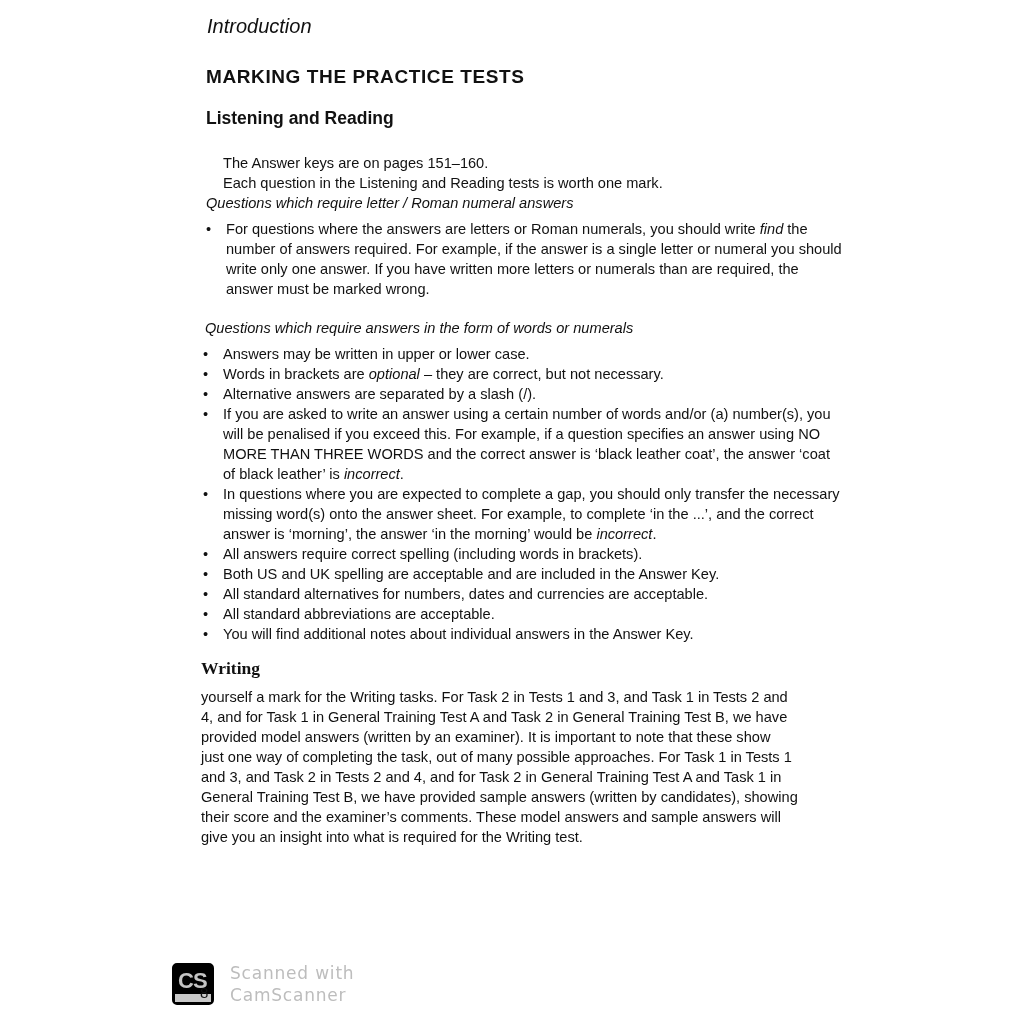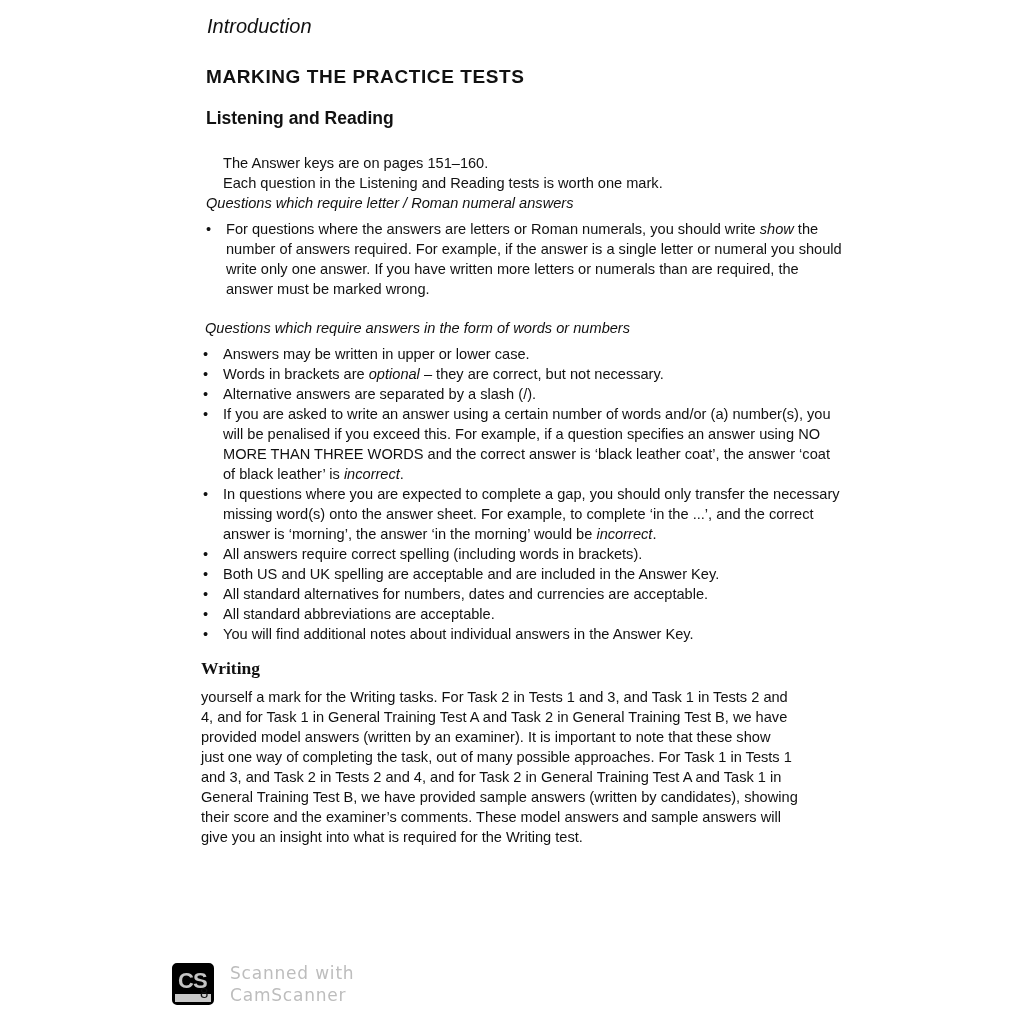--- a/index.html
+++ b/index.html
@@ -143,24 +143,24 @@
   <h1 class="title">MARKING THE PRACTICE TESTS</h1>
 
   <h2 class="h2" style="left:206px; top:108px;">Listening and Reading</h2>
 
   <p class="para" style="left:206px; top:136px;">The Answer keys are on pages 151–160.</p>
   <p class="para" style="left:206px; top:156px;">Each question in the Listening and Reading tests is worth one mark.</p>
 
   <p class="sub" style="left:206px; top:195px;">Questions which require letter / Roman numeral answers</p>
 
   <ul class="bullets" style="left:204px; top:219px; width:640px;">
-    <li><span>For questions where the answers are letters or Roman numerals, you should write </span><i>show</i><span> the number of answers required. For example, if the answer is a single letter or numeral you should write only one answer. If you have written more letters or numerals than are required, the answer must be marked wrong.</span></li>
+    <li><span>For questions where the answers are letters or Roman numerals, you should write </span><i>find</i><span> the number of answers required. For example, if the answer is a single letter or numeral you should write only one answer. If you have written more letters or numerals than are required, the answer must be marked wrong.</span></li>
   </ul>
 
-  <p class="sub" style="left:205px; top:320px;">Questions which require answers in the form of words or numbers</p>
+  <p class="sub" style="left:205px; top:320px;">Questions which require answers in the form of words or numerals</p>
 
   <ul class="bullets" style="left:201px; top:344px; width:642px;">
     <li><span>Answers may be written in upper or lower case.</span><i></i><span></span></li>
     <li><span>Words in brackets are </span><i>optional</i><span> – they are correct, but not necessary.</span></li>
     <li><span>Alternative answers are separated by a slash (/).</span><i></i><span></span></li>
     <li><span>If you are asked to write an answer using a certain number of words and/or (a) number(s), you will be penalised if you exceed this. For example, if a question specifies an answer using NO MORE THAN THREE WORDS and the correct answer is ‘black leather coat’, the answer ‘coat of black leather’ is </span><i>incorrect</i><span>.</span></li>
     <li><span>In questions where you are expected to complete a gap, you should only transfer the necessary missing word(s) onto the answer sheet. For example, to complete ‘in the ...’, and the correct answer is ‘morning’, the answer ‘in the morning’ would be </span><i>incorrect</i><span>.</span></li>
     <li><span>All answers require correct spelling (including words in brackets).</span><i></i><span></span></li>
     <li><span>Both US and UK spelling are acceptable and are included in the Answer Key.</span><i></i><span></span></li>
     <li><span>All standard alternatives for numbers, dates and currencies are acceptable.</span><i></i><span></span></li>

